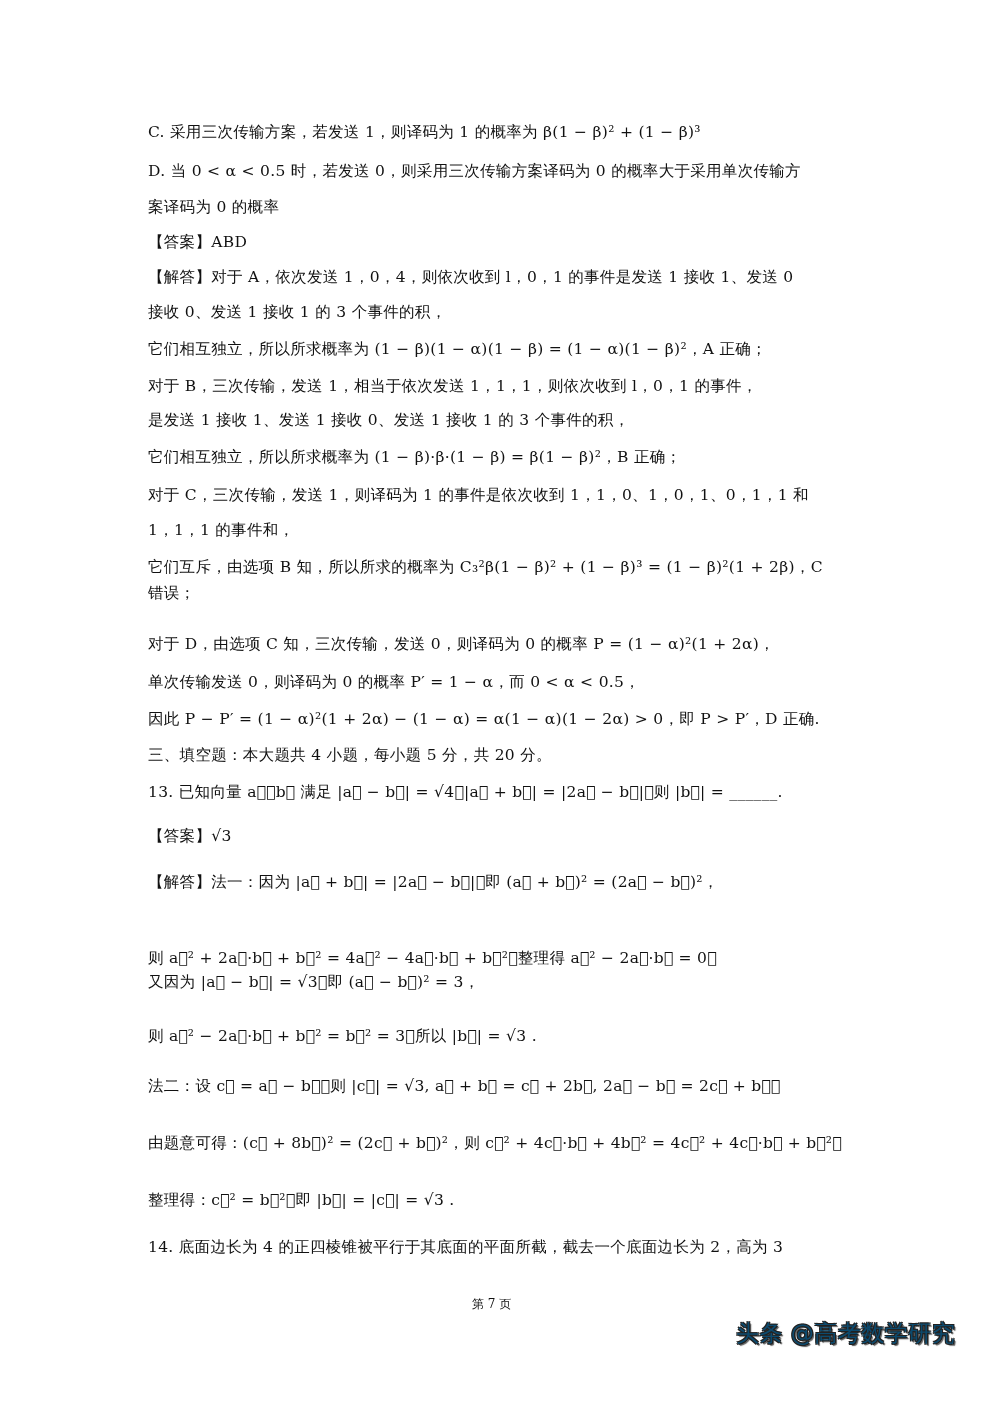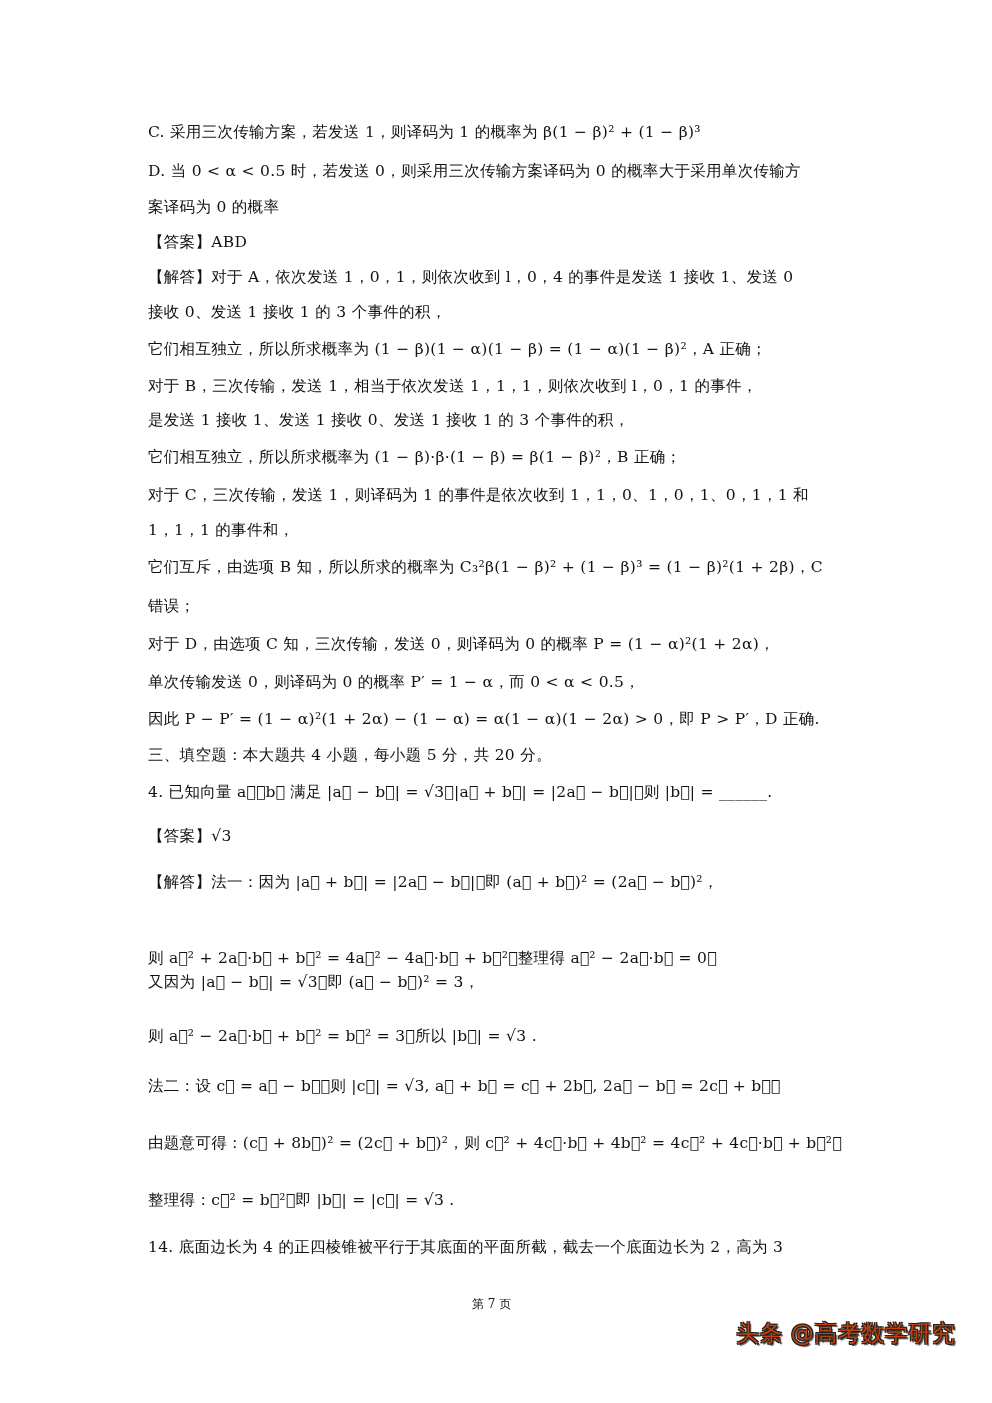--- a/index.html
+++ b/index.html
@@ -2,46 +2,46 @@
 <html><head>
 <meta charset="utf-8">
 <style>
   html, body { margin: 0; padding: 0; background: #ffffff; }
   body { width: 992px; height: 1403px; position: relative; overflow: hidden;
          font-family: "DejaVu Serif", "Liberation Serif", serif; color: #111; }
   .page { position: absolute; left: 0; top: 0; width: 992px; height: 1403px; background: #fff; text-align: center; }
   .line { position: absolute; left: 148px; font-size: 15.5px; white-space: nowrap; letter-spacing: 0.3px; }
   .footer { position: absolute; left: 472px; top: 1296px; font-size: 12px; }
   .watermark { position: absolute; left: 736px; top: 1318px; font-family: "DejaVu Sans", sans-serif;
-               font-size: 23px; color: #c2410c; letter-spacing: 0.5px;
+               font-size: 23px; color: #0c4a6e; letter-spacing: 0.5px;
                text-shadow: -1px -1px 0 #222, 1px -1px 0 #222, -1px 1px 0 #222, 1px 1px 0 #222, 2px 2px 1px #555; }
 </style>
 </head>
 <body>
 
 <div class="page">
   <div class="line" style="top:122px">C. 采用三次传输方案，若发送 1，则译码为 1 的概率为 β(1 − β)² + (1 − β)³</div>
   <div class="line" style="top:161px">D. 当 0 &lt; α &lt; 0.5 时，若发送 0，则采用三次传输方案译码为 0 的概率大于采用单次传输方</div>
   <div class="line" style="top:197px">案译码为 0 的概率</div>
   <div class="line" style="top:232px">【答案】ABD</div>
-  <div class="line" style="top:267px">【解答】对于 A，依次发送 1，0，1，则依次收到 l，0，4 的事件是发送 1 接收 1、发送 0</div>
+  <div class="line" style="top:267px">【解答】对于 A，依次发送 1，0，4，则依次收到 l，0，1 的事件是发送 1 接收 1、发送 0</div>
   <div class="line" style="top:302px">接收 0、发送 1 接收 1 的 3 个事件的积，</div>
   <div class="line" style="top:339px">它们相互独立，所以所求概率为 (1 − β)(1 − α)(1 − β) = (1 − α)(1 − β)²，A 正确；</div>
   <div class="line" style="top:376px">对于 B，三次传输，发送 1，相当于依次发送 1，1，1，则依次收到 l，0，1 的事件，</div>
   <div class="line" style="top:410px">是发送 1 接收 1、发送 1 接收 0、发送 1 接收 1 的 3 个事件的积，</div>
   <div class="line" style="top:447px">它们相互独立，所以所求概率为 (1 − β)·β·(1 − β) = β(1 − β)²，B 正确；</div>
   <div class="line" style="top:485px">对于 C，三次传输，发送 1，则译码为 1 的事件是依次收到 1，1，0、1，0，1、0，1，1 和</div>
   <div class="line" style="top:520px">1，1，1 的事件和，</div>
   <div class="line" style="top:557px">它们互斥，由选项 B 知，所以所求的概率为 C₃²β(1 − β)² + (1 − β)³ = (1 − β)²(1 + 2β)，C</div>
-  <div class="line" style="top:596px">错误；</div>
+  <div class="line" style="top:583px">错误；</div>
   <div class="line" style="top:634px">对于 D，由选项 C 知，三次传输，发送 0，则译码为 0 的概率 P = (1 − α)²(1 + 2α)，</div>
   <div class="line" style="top:672px">单次传输发送 0，则译码为 0 的概率 P′ = 1 − α，而 0 &lt; α &lt; 0.5，</div>
   <div class="line" style="top:709px">因此 P − P′ = (1 − α)²(1 + 2α) − (1 − α) = α(1 − α)(1 − 2α) &gt; 0，即 P &gt; P′，D 正确.</div>
   <div class="line" style="top:745px">三、填空题：本大题共 4 小题，每小题 5 分，共 20 分。</div>
-  <div class="line" style="top:782px">4. 已知向量 a⃗，b⃗ 满足 |a⃗ − b⃗| = √3，|a⃗ + b⃗| = |2a⃗ − b⃗|，则 |b⃗| = ______.</div>
+  <div class="line" style="top:782px">13. 已知向量 a⃗，b⃗ 满足 |a⃗ − b⃗| = √4，|a⃗ + b⃗| = |2a⃗ − b⃗|，则 |b⃗| = ______.</div>
   <div class="line" style="top:826px">【答案】√3</div>
   <div class="line" style="top:872px">【解答】法一：因为 |a⃗ + b⃗| = |2a⃗ − b⃗|，即 (a⃗ + b⃗)² = (2a⃗ − b⃗)²，</div>
   <div class="line" style="top:948px">则 a⃗² + 2a⃗·b⃗ + b⃗² = 4a⃗² − 4a⃗·b⃗ + b⃗²，整理得 a⃗² − 2a⃗·b⃗ = 0，</div>
   <div class="line" style="top:972px">又因为 |a⃗ − b⃗| = √3，即 (a⃗ − b⃗)² = 3，</div>
   <div class="line" style="top:1026px">则 a⃗² − 2a⃗·b⃗ + b⃗² = b⃗² = 3，所以 |b⃗| = √3 .</div>
   <div class="line" style="top:1076px">法二：设 c⃗ = a⃗ − b⃗，则 |c⃗| = √3, a⃗ + b⃗ = c⃗ + 2b⃗, 2a⃗ − b⃗ = 2c⃗ + b⃗，</div>
   <div class="line" style="top:1133px">由题意可得：(c⃗ + 8b⃗)² = (2c⃗ + b⃗)²，则 c⃗² + 4c⃗·b⃗ + 4b⃗² = 4c⃗² + 4c⃗·b⃗ + b⃗²，</div>
   <div class="line" style="top:1190px">整理得：c⃗² = b⃗²，即 |b⃗| = |c⃗| = √3 .</div>
   <div class="line" style="top:1237px">14. 底面边长为 4 的正四棱锥被平行于其底面的平面所截，截去一个底面边长为 2，高为 3</div>
 

